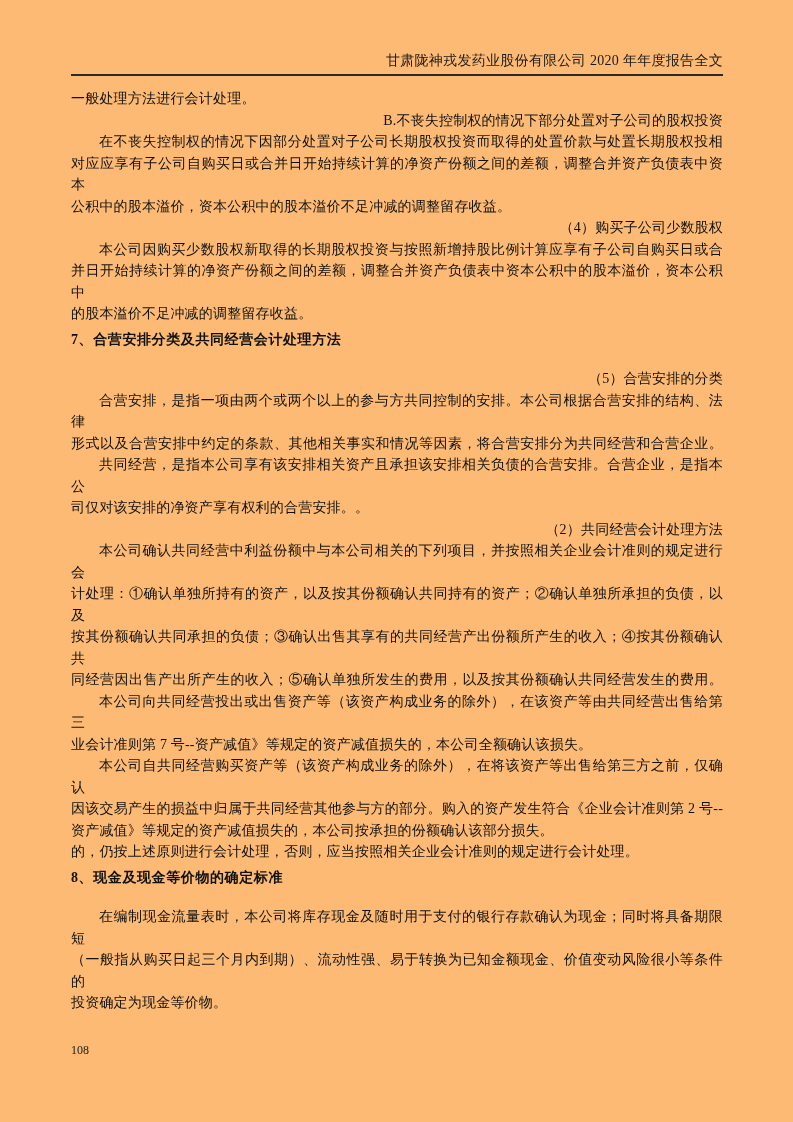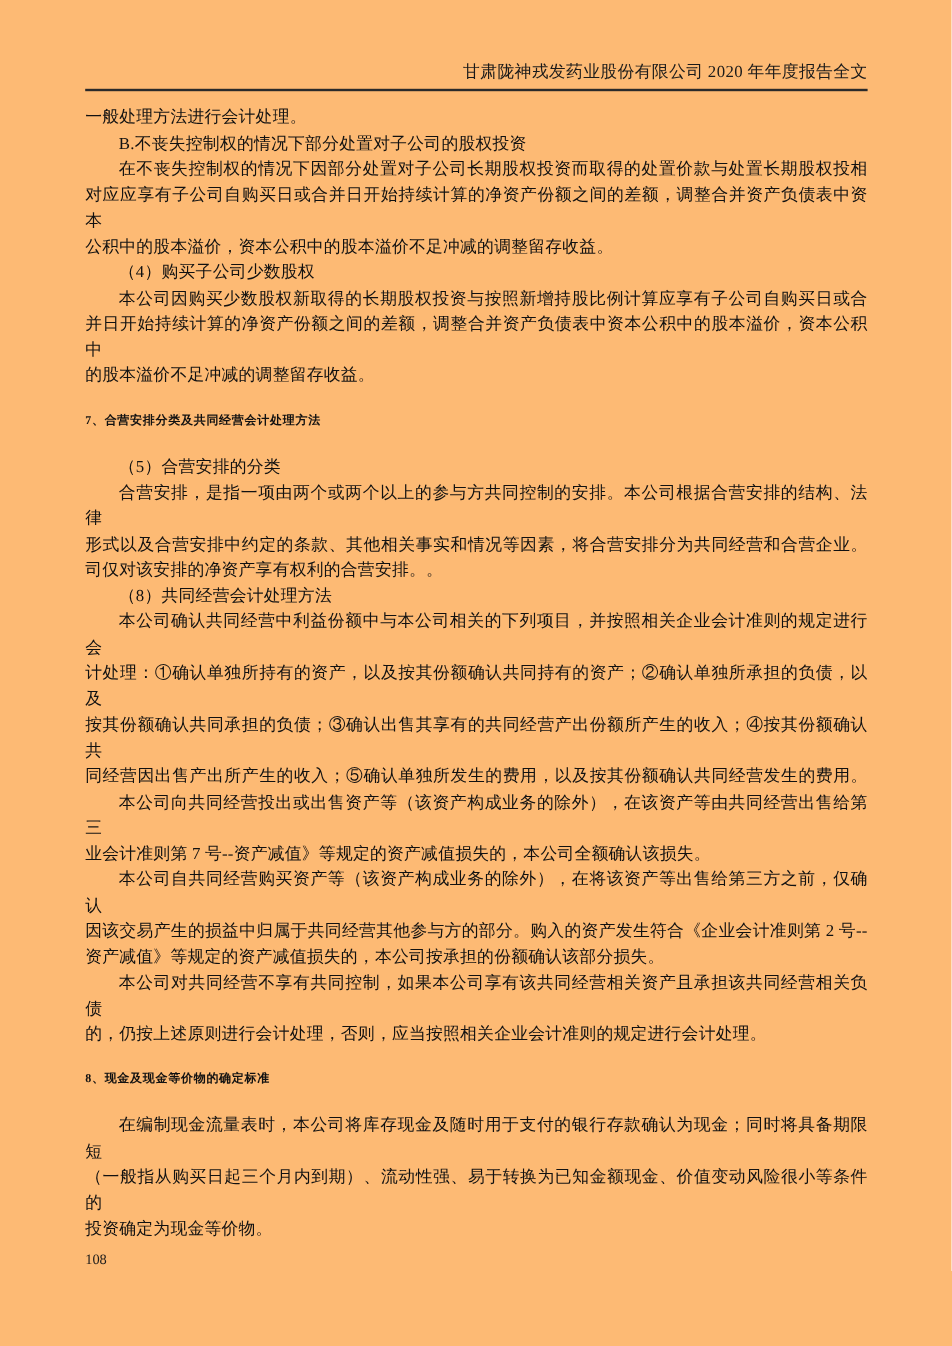--- a/index.html
+++ b/index.html
@@ -41,29 +41,29 @@
     left: 71px;
     right: 70px;
   }
   .line {
     font-size: 14px;
     line-height: 21.5px;
     color: #111111;
     white-space: pre-wrap;
     letter-spacing: 0.2px;
   }
-  .line.ind2 { text-indent: 28px; }
+  .line.ind2 { text-indent: 28px; text-align: right; }
   .line.fill {
     text-align: justify;
     text-align-last: justify;
   }
   .line.heading {
     font-weight: bold;
-    font-size: 10px;
-    margin-top: 15px;
+    font-size: 14px;
+    margin-top: 4px;
     margin-bottom: 18px;
     letter-spacing: 0.6px;
   }
   .footer {
     position: absolute;
     top: 1040px;
     left: 71px;
     right: 70px;
     text-align: left;
   }
@@ -88,32 +88,32 @@
       <div class="line body fill">对应应享有子公司自购买日或合并日开始持续计算的净资产份额之间的差额，调整合并资产负债表中资本</div>
       <div class="line body">公积中的股本溢价，资本公积中的股本溢价不足冲减的调整留存收益。</div>
       <div class="line body ind2">（4）购买子公司少数股权</div>
       <div class="line body fill ind2">本公司因购买少数股权新取得的长期股权投资与按照新增持股比例计算应享有子公司自购买日或合</div>
       <div class="line body fill">并日开始持续计算的净资产份额之间的差额，调整合并资产负债表中资本公积中的股本溢价，资本公积中</div>
       <div class="line body">的股本溢价不足冲减的调整留存收益。</div>
       <div class="line heading">7、合营安排分类及共同经营会计处理方法</div>
       <div class="line body ind2">（5）合营安排的分类</div>
       <div class="line body fill ind2">合营安排，是指一项由两个或两个以上的参与方共同控制的安排。本公司根据合营安排的结构、法律</div>
       <div class="line body fill">形式以及合营安排中约定的条款、其他相关事实和情况等因素，将合营安排分为共同经营和合营企业。</div>
+      <div class="line body fill ind2">共同经营，是指本公司享有该安排相关资产且承担该安排相关负债的合营安排。合营企业，是指本公</div>
       <div class="line body">司仅对该安排的净资产享有权利的合营安排。。</div>
-      <div class="line body ind2">（8）共同经营会计处理方法</div>
+      <div class="line body ind2">（2）共同经营会计处理方法</div>
       <div class="line body fill ind2">本公司确认共同经营中利益份额中与本公司相关的下列项目，并按照相关企业会计准则的规定进行会</div>
       <div class="line body fill">计处理：①确认单独所持有的资产，以及按其份额确认共同持有的资产；②确认单独所承担的负债，以及</div>
       <div class="line body fill">按其份额确认共同承担的负债；③确认出售其享有的共同经营产出份额所产生的收入；④按其份额确认共</div>
       <div class="line body fill">同经营因出售产出所产生的收入；⑤确认单独所发生的费用，以及按其份额确认共同经营发生的费用。</div>
       <div class="line body fill ind2">本公司向共同经营投出或出售资产等（该资产构成业务的除外），在该资产等由共同经营出售给第三</div>
       <div class="line body">业会计准则第 7 号--资产减值》等规定的资产减值损失的，本公司全额确认该损失。</div>
       <div class="line body fill ind2">本公司自共同经营购买资产等（该资产构成业务的除外），在将该资产等出售给第三方之前，仅确认</div>
       <div class="line body fill">因该交易产生的损益中归属于共同经营其他参与方的部分。购入的资产发生符合《企业会计准则第 2 号--</div>
       <div class="line body">资产减值》等规定的资产减值损失的，本公司按承担的份额确认该部分损失。</div>
-      <div class="line body fill ind2">本公司对共同经营不享有共同控制，如果本公司享有该共同经营相关资产且承担该共同经营相关负债</div>
       <div class="line body">的，仍按上述原则进行会计处理，否则，应当按照相关企业会计准则的规定进行会计处理。</div>
       <div class="line heading">8、现金及现金等价物的确定标准</div>
       <div class="line body fill ind2">在编制现金流量表时，本公司将库存现金及随时用于支付的银行存款确认为现金；同时将具备期限短</div>
       <div class="line body fill">（一般指从购买日起三个月内到期）、流动性强、易于转换为已知金额现金、价值变动风险很小等条件的</div>
       <div class="line body">投资确定为现金等价物。</div>
     </div>
 
   <div class="footer">
     <span class="page-number">108</span>
   </div>

